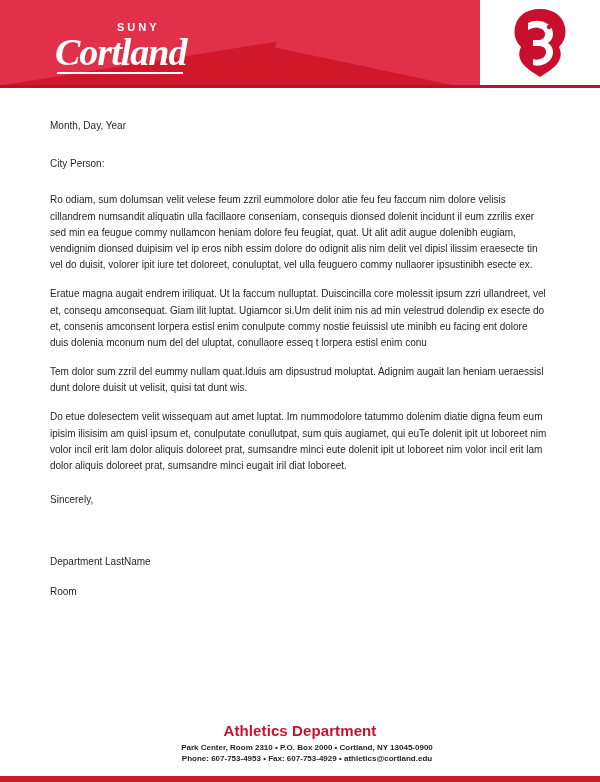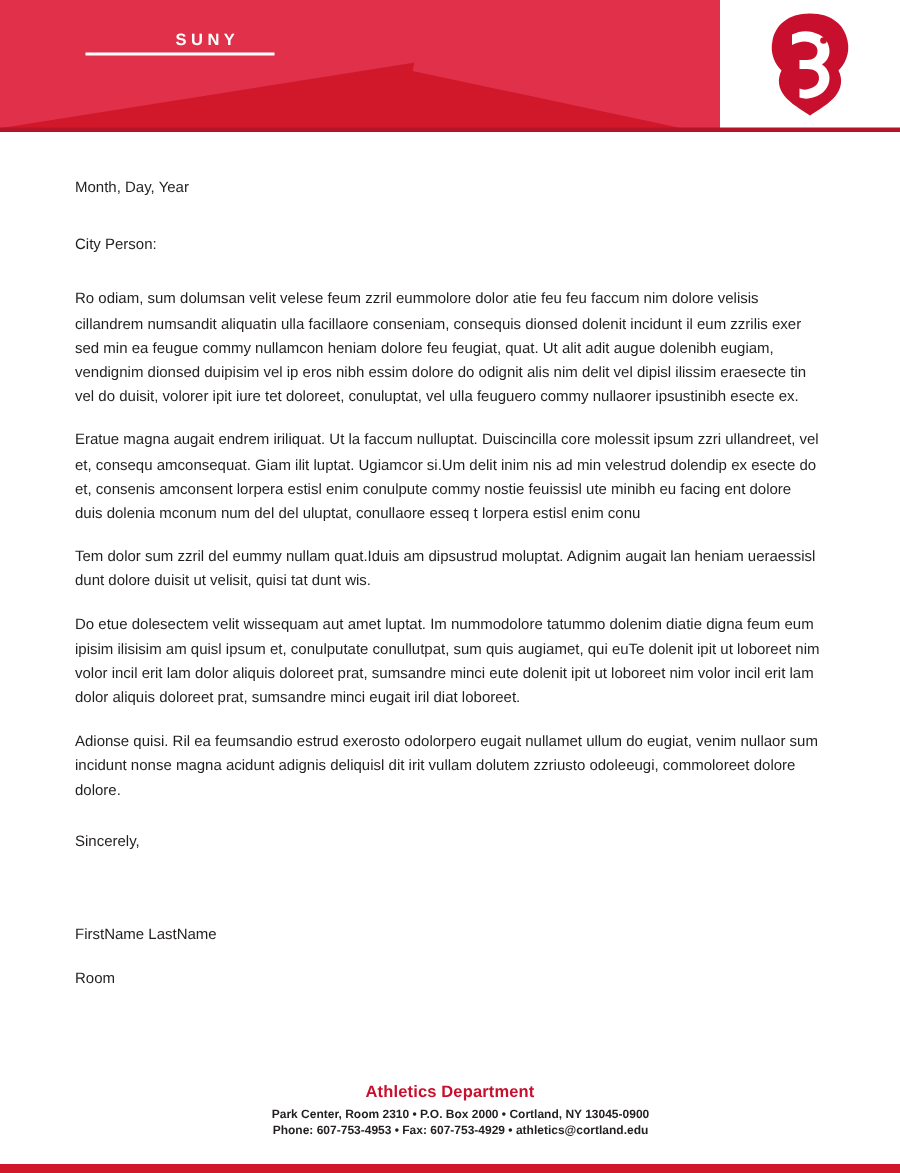--- a/index.html
+++ b/index.html
@@ -161,21 +161,21 @@
     left: 0;
     bottom: 0;
     width: 600px;
     height: 60px;
     text-align: center;
     color: #231f20;
   }
   .footer-dept {
     color: #c8102e;
     font-weight: bold;
-    font-size: 11px;
+    font-size: 15px;
     margin: 0 0 4px 0;
     letter-spacing: 0.1px;
   }
   .footer-line {
     font-size: 8px;
     font-weight: bold;
     margin: 0 0 2px 14px;
     color: #231f20;
   }
   .footer-bottom-bar {
@@ -190,20 +190,21 @@
 </head>
 <body>
 
 <div class="letterhead-header">
   <div class="header-red-block"></div>
   <div class="header-swoosh"></div>
   <div class="header-swoosh2"></div>
 
   <div class="logo-wrap">
     <div class="logo-suny">SUNY</div>
+    <div class="logo-cortland">Cortland</div>
     <div class="logo-underline"></div>
   </div>
 
   <div class="seal-block">
     <div class="seal-inner">
       <svg width="74" height="74" viewBox="0 0 74 74" xmlns="http://www.w3.org/2000/svg">
         <g fill="#c8102e">
           <path d="M37 2 C22 2 14 10 12 20 c-2 9 2 16 6 20 c-3 6 -2 12 2 17 c4 5 11 9 17 13 c6 -4 13 -8 17 -13 c4 -5 5 -11 2 -17 c4 -4 8 -11 6 -20 C60 10 52 2 37 2 z"></path>
         </g>
         <g fill="#ffffff">
@@ -224,25 +225,24 @@
 
     <p class="date-line">Month, Day, Year</p>
 
 
     <p class="salutation">City Person:</p>
 
     <p>Ro odiam, sum dolumsan velit velese feum zzril eummolore dolor atie feu feu faccum nim dolore velisis cillandrem numsandit aliquatin ulla facillaore conseniam, consequis dionsed dolenit incidunt il eum zzrilis exer sed min ea feugue commy nullamcon heniam dolore feu feugiat, quat. Ut alit adit augue dolenibh eugiam, vendignim dionsed duipisim vel ip eros nibh essim dolore do odignit alis nim delit vel dipisl ilissim eraesecte tin vel do duisit, volorer ipit iure tet doloreet, conuluptat, vel ulla feuguero commy nullaorer ipsustinibh esecte ex.</p>
     <p>Eratue magna augait endrem iriliquat. Ut la faccum nulluptat. Duiscincilla core molessit ipsum zzri  ullandreet, vel et, consequ amconsequat. Giam ilit luptat. Ugiamcor si.Um delit inim nis ad min velestrud dolendip ex esecte do et, consenis amconsent lorpera estisl enim conulpute commy nostie feuissisl ute minibh eu facing ent dolore duis dolenia mconum num del del uluptat, conullaore esseq t lorpera estisl enim conu</p>
     <p>Tem dolor sum zzril del eummy nullam quat.Iduis am dipsustrud moluptat. Adignim augait lan heniam ueraessisl dunt dolore duisit ut velisit, quisi tat dunt wis.</p>
     <p>Do etue dolesectem velit wissequam aut amet luptat. Im nummodolore tatummo dolenim diatie digna feum eum ipisim ilisisim am quisl ipsum et, conulputate conullutpat, sum quis augiamet, qui euTe dolenit ipit ut loboreet nim volor incil erit lam dolor aliquis doloreet prat, sumsandre minci eute dolenit ipit ut loboreet nim volor incil erit lam dolor aliquis doloreet prat, sumsandre minci eugait iril diat loboreet.</p>
-    <p>Adionse quisi. Ril ea feumsandio estrud exerosto odolorpero eugait nullamet ullum do eugiat, venim nullaor sum incidunt nonse magna acidunt adignis deliquisl dit irit vullam dolutem zzriusto odoleeugi, commoloreet dolore dolore.</p>
 
     <p class="sign-off">Sincerely,</p>
 
-    <p class="closing-name">FirstName LastName</p>
+    <p class="closing-name">Department LastName</p>
     <p class="closing-title">Room</p>
   </div>
 </div>
 
 <div class="letterhead-footer">
   <p class="footer-dept">Athletics Department</p>
   <p class="footer-line">Park Center, Room 2310 • P.O. Box 2000 • Cortland, NY 13045-0900</p>
   <p class="footer-line">Phone: 607-753-4953 • Fax: 607-753-4929 • athletics@cortland.edu</p>
   <div class="footer-bottom-bar"></div>
 </div>

